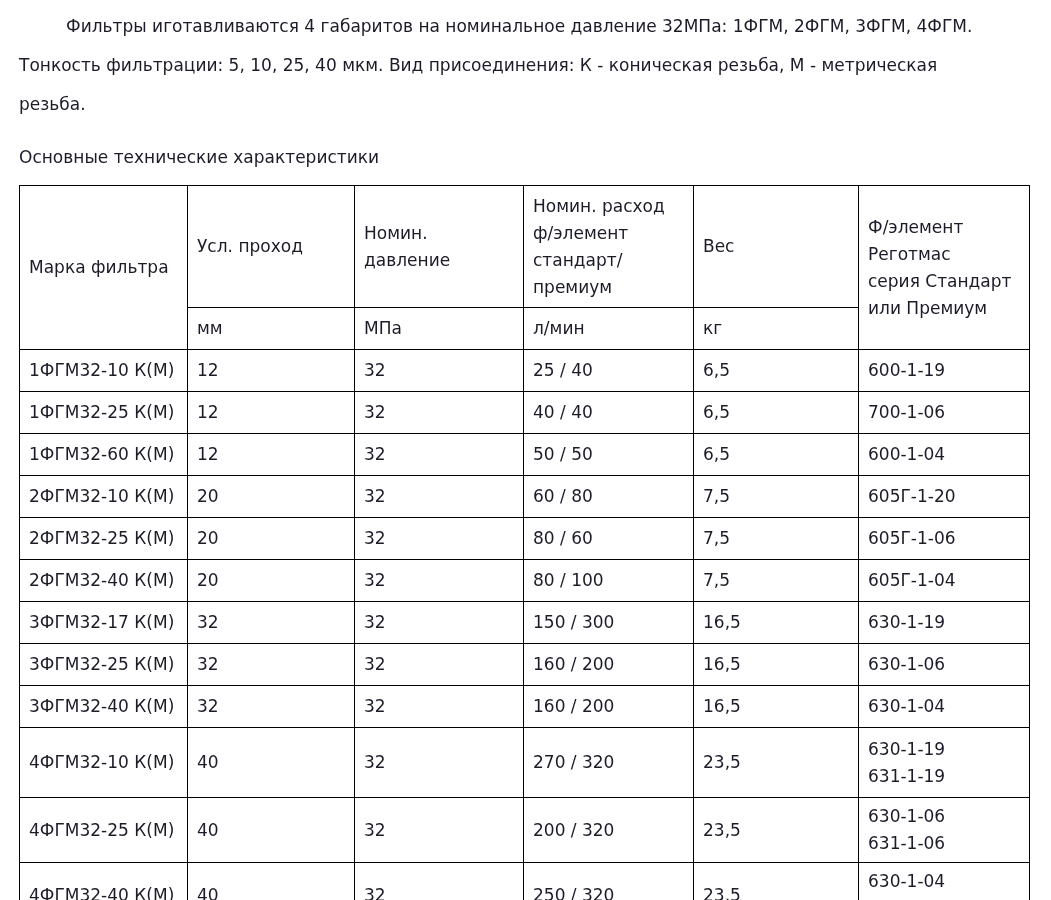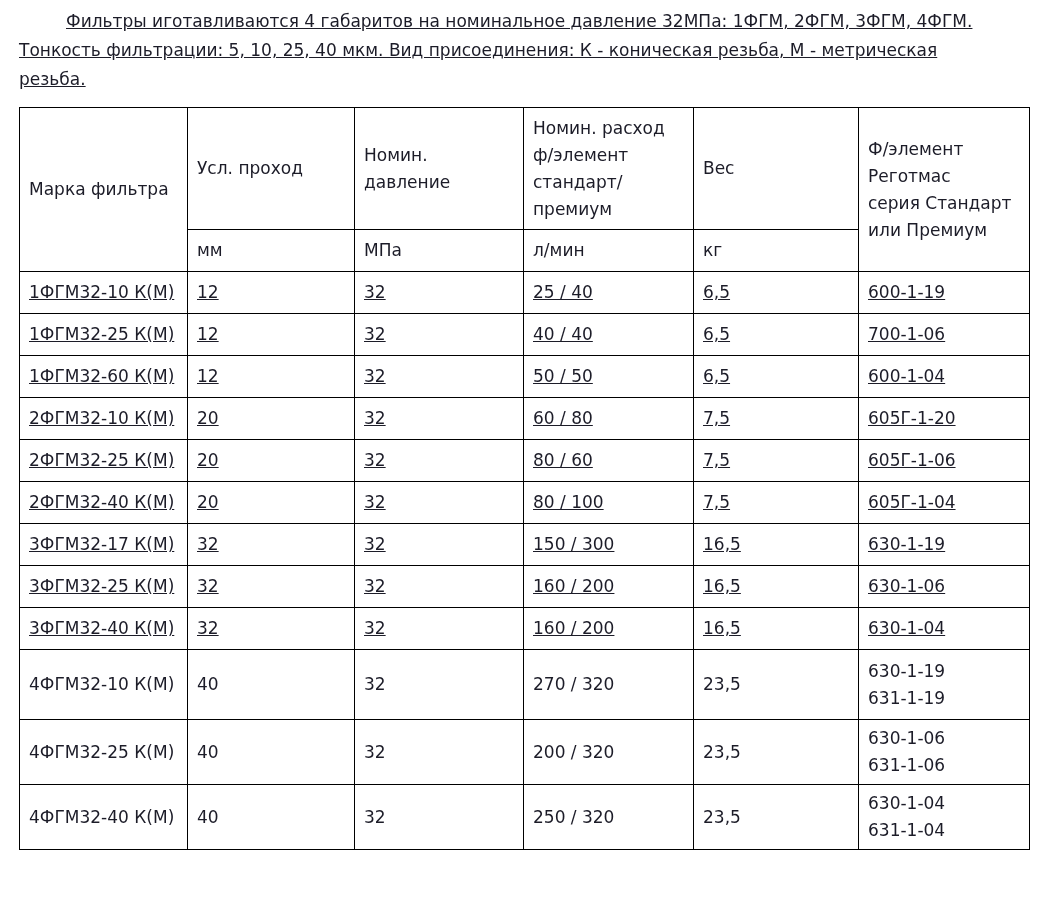--- a/index.html
+++ b/index.html
@@ -14,24 +14,23 @@
     font-family: "DejaVu Sans", "Liberation Sans", sans-serif;
     font-size: 17px;
     color: #1c1c28;
   }
   .content {
     padding-left: 19px;
     padding-right: 20px;
   }
   .intro {
     margin: 7px 0 0 0;
-    line-height: 29px;
+    line-height: 39px;
     white-space: pre;
     text-indent: 47px;
-    text-decoration: underline;
   }
   .section-title {
     margin-top: 19px;
     line-height: 29px;
   }
   table.specs {
     margin-top: 13px;
     border-collapse: collapse;
     table-layout: fixed;
     width: 1010px;
@@ -43,33 +42,34 @@
     vertical-align: middle;
     padding: 2px 6px 2px 9px;
     line-height: 27px;
     overflow: hidden;
   }
   th.multiline, td.multiline {
     white-space: pre-line;
   }
   tr.head-main  { height: 122px; }
   tr.head-units { height: 42px; }
-  tr.data-row   { height: 42px; text-decoration: underline; }
+  tr.data-row   { height: 42px; }
   tr.tall-a     { height: 70px; }
   tr.tall-b     { height: 65px; }
 </style>
 </head>
 <body>
 
 <div class="content">
 
   <p class="intro">Фильтры иготавливаются 4 габаритов на номинальное давление 32МПа: 1ФГМ, 2ФГМ, 3ФГМ, 4ФГМ.
 Тонкость фильтрации: 5, 10, 25, 40 мкм. Вид присоединения: К - коническая резьба, М - метрическая
 резьба.</p>
 
+  <div class="section-title">Основные технические характеристики</div>
 
   <table class="specs">
     <colgroup>
       <col style="width:168px">
       <col style="width:167px">
       <col style="width:169px">
       <col style="width:170px">
       <col style="width:165px">
       <col style="width:171px">
     </colgroup>

